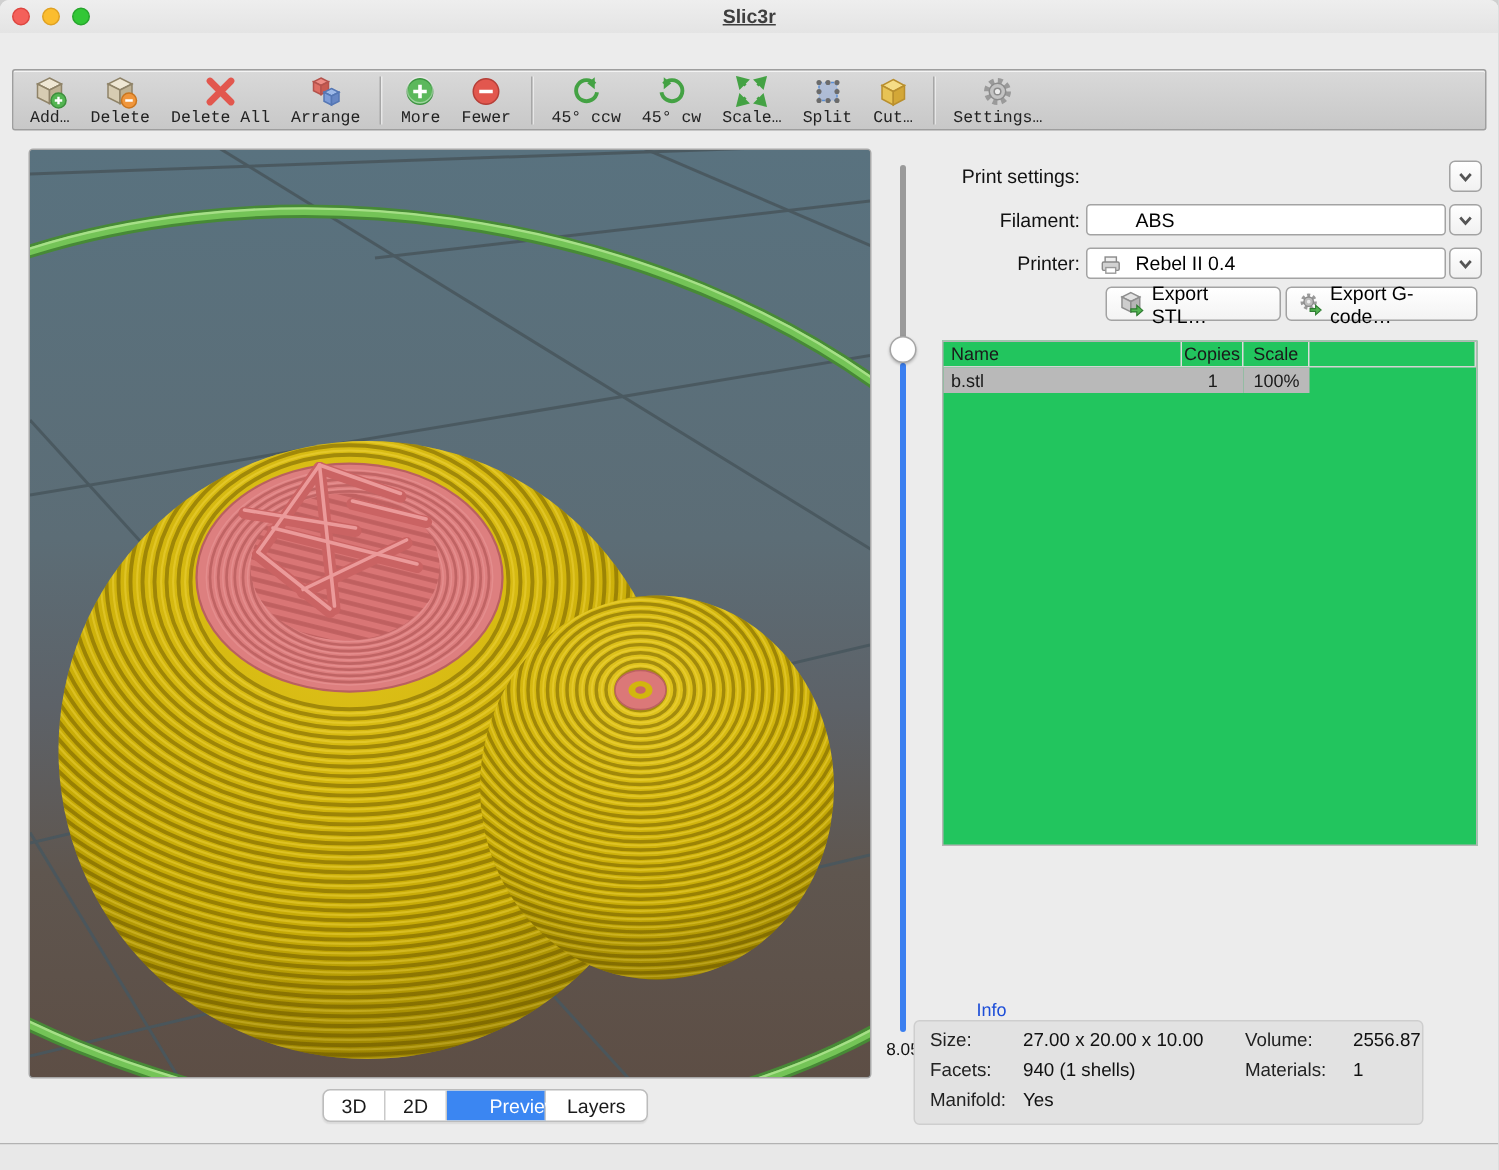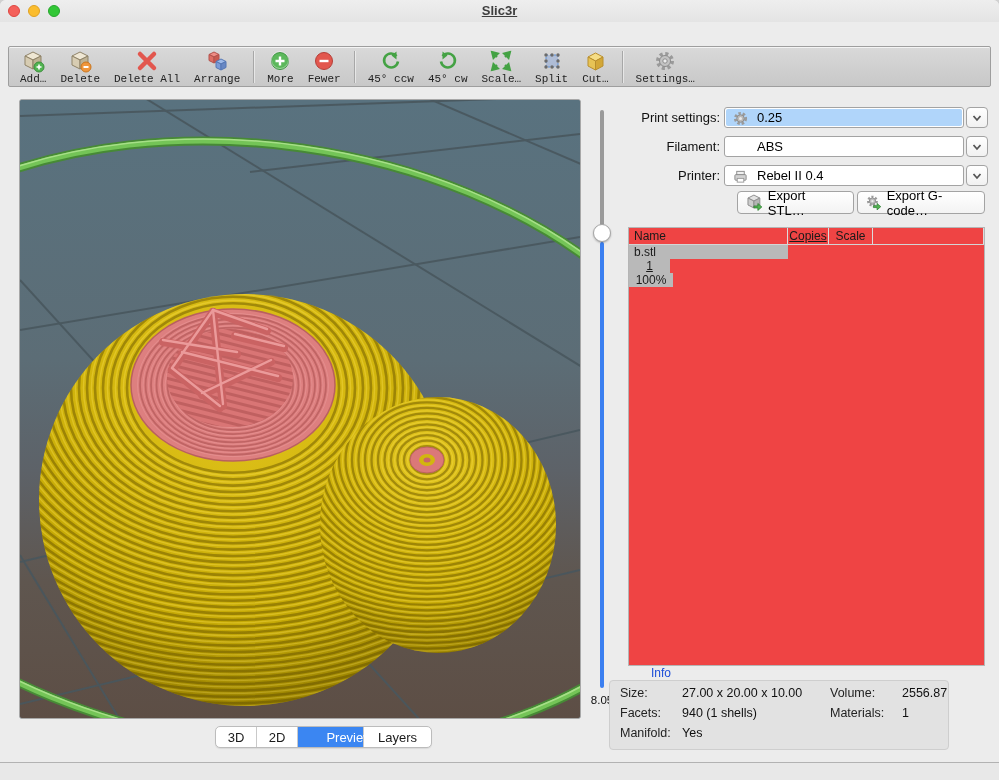--- a/index.html
+++ b/index.html
@@ -66,28 +66,28 @@
   .combo .val{position:absolute;left:32px;top:0;height:19px;line-height:19px;
     font-size:13px;color:#000;}
   .combo .cicon{position:absolute;left:8px;top:2.5px;width:15px;height:15px;}
   .drop-btn{position:absolute;left:966px;width:22px;height:21px;border:1px solid #a3a3a3;
     border-radius:4px;background:linear-gradient(#ffffff,#f1f1f1);
     display:flex;align-items:center;justify-content:center;}
   .export-btn{position:absolute;top:191px;height:23px;border:1px solid #a3a3a3;border-radius:4px;
     background:linear-gradient(#ffffff,#f3f3f3);display:flex;align-items:center;justify-content:center;
     gap:5px;font-size:13px;color:#000;padding:0 8px;}
   
-  .obj-table{position:absolute;left:628px;top:227px;width:357px;height:439px;
-    background:#ef4444;border:1px solid #b5b5b5;}
+  .obj-table{position:absolute;left:628px;top:227px;width:357px;height:337px;
+    background:#22c55e;border:1px solid #b5b5b5;}
   .obj-head{display:flex;height:17px;border-bottom:1px solid #d4d4d4;font-size:12px;}
   .obj-head .hc{border-right:1px solid #dcdcdc;display:flex;align-items:center;}
-  .obj-row{display:flex;height:17px;font-size:12px;flex-direction:column;}
+  .obj-row{display:flex;height:17px;font-size:12px;}
   .obj-row .rc{display:flex;align-items:center;background:#b9b9b9;}
   .c-name{width:159px;padding-left:5px;}
-  .c-copies{width:41px;justify-content:center;text-decoration:underline;}
+  .c-copies{width:41px;justify-content:center;}
   .c-scale{width:44px;justify-content:center;}
   .c-rest{flex:1;background:transparent !important;}
   
   .info-title{position:absolute;left:651px;top:666px;font-size:12px;color:#1d4ed8;}
   .info-panel{position:absolute;left:609px;top:680px;width:340px;height:70px;
     background:#e2e2e2;border:1px solid #cecece;border-radius:4px;
     display:grid;grid-template-columns:62px 148px 72px auto;
     grid-auto-rows:20px;padding:5px 0 0 10px;font-size:12.5px;color:#111;}
   .info-panel .lab{color:#222;}
   
@@ -578,29 +578,20 @@
   <div class="sl-value">8.05</div>
 
   <div class="view-tabs">
     <div class="view-tab" style="width:41px">3D</div>
     <div class="view-tab" style="width:41px">2D</div>
     <div class="view-tab active" style="width:66px">Preview</div>
     <div class="view-tab" style="width:67px">Layers</div>
   </div>
 
   <div class="side-label" style="top:107px">Print settings:</div>
-  <div class="combo" style="top:107px">
-    <div class="hl"></div>
-    <svg class="cicon" viewBox="0 0 16 16">
-      <circle cx="8" cy="8" r="5.5" fill="none" stroke="#9a9a9a" stroke-width="3" stroke-dasharray="2.6 2"></circle>
-      <circle cx="8" cy="8" r="4" fill="#b9b9b9" stroke="#8b8b8b"></circle>
-      <circle cx="8" cy="8" r="1.6" fill="#e9e9e9"></circle>
-    </svg>
-    <span class="val">0.25</span>
-  </div>
   <div class="drop-btn" style="top:107px">
     <svg width="12" height="12" viewBox="0 0 12 12">
       <polyline points="2.5,4 6,8 9.5,4" fill="none" stroke="#555" stroke-width="1.8"></polyline>
       </svg>
   </div>
 
   <div class="side-label" style="top:136px">Filament:</div>
   <div class="combo" style="top:136px">
     <span class="val">ABS</span>
   </div>

